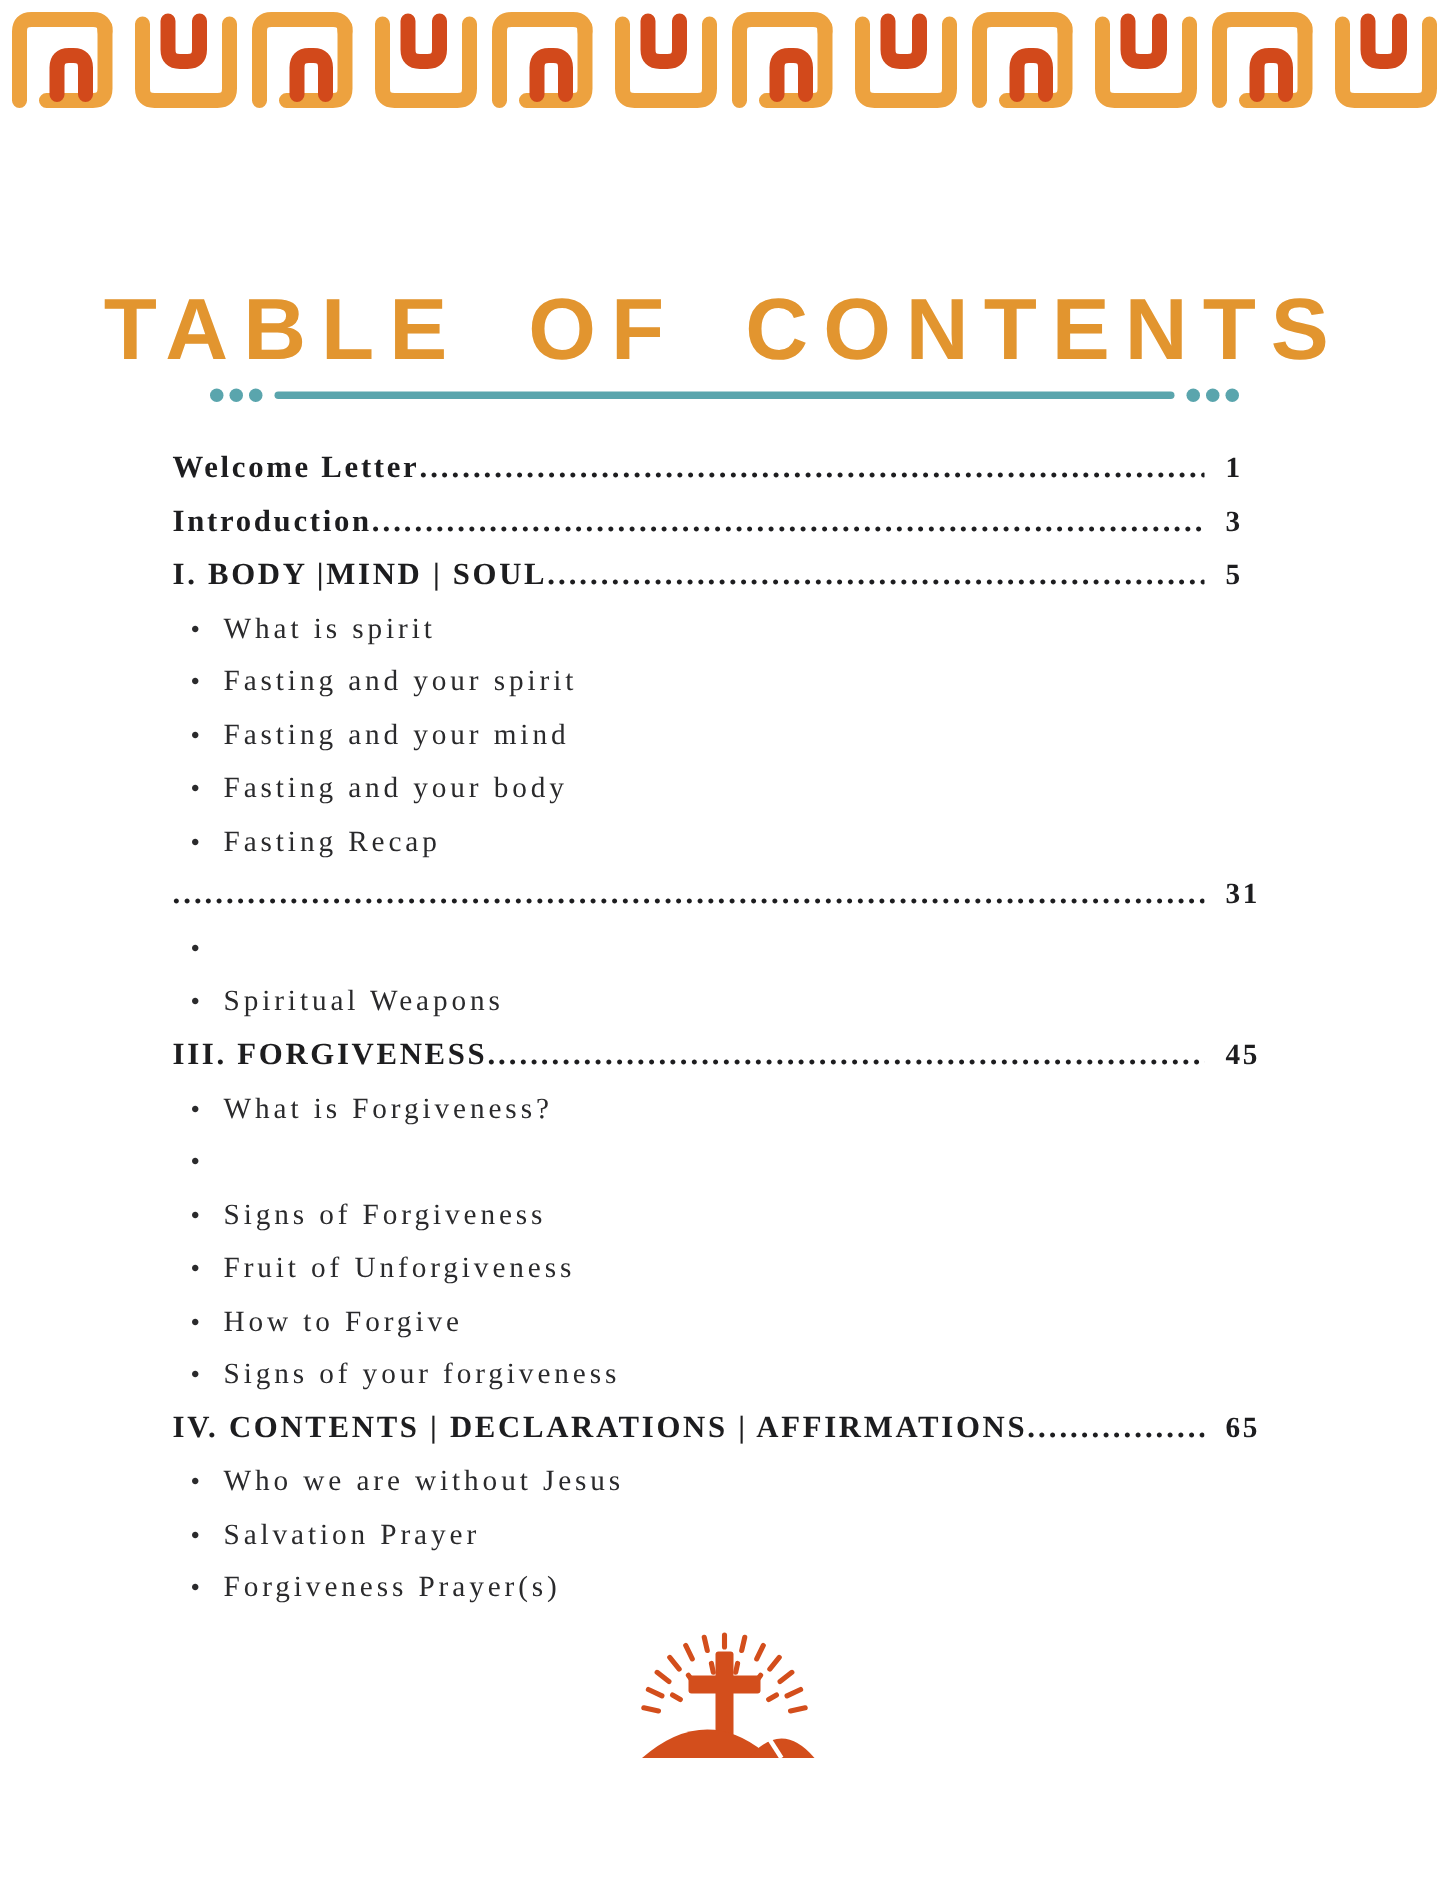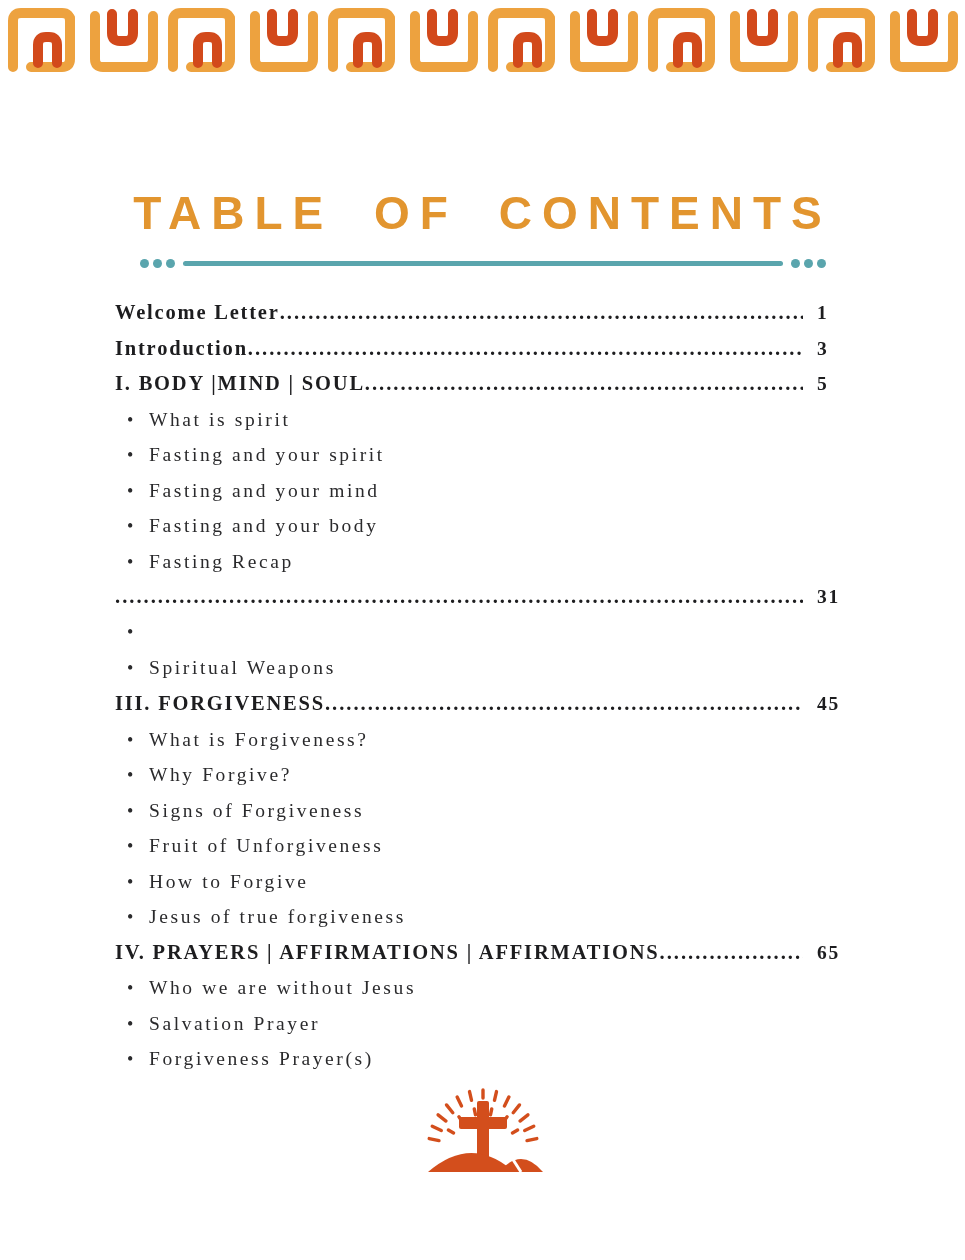--- a/index.html
+++ b/index.html
@@ -13,21 +13,21 @@
 
   
   .border-wrap{position:absolute;top:5px;left:0;width:965px;height:72px;}
   .bo{stroke:var(--border-orange);stroke-width:10;fill:none;stroke-linecap:round;}
   .br{stroke:var(--border-red);stroke-width:10;fill:none;stroke-linecap:round;}
 
   
   .title{
     position:absolute;top:186px;left:0;right:0;margin:0;text-align:center;
     font-family:"Liberation Sans",sans-serif;font-weight:700;
-    font-size:46px;letter-spacing:10px;word-spacing:18px;
+    font-size:58px;letter-spacing:10px;word-spacing:18px;
     color:var(--accent-orange);
   }
 
   
   .divider{
     position:absolute;top:259px;left:50%;transform:translateX(-50%);
     width:690px;display:flex;align-items:center;
   }
   .ddot{width:9px;height:9px;border-radius:50%;background:var(--divider-teal);margin:0 2px;flex:0 0 auto;}
   .dline{flex:1;height:5px;border-radius:3px;background:var(--divider-teal);margin:0 6px;}
@@ -149,41 +149,40 @@
       <span class="leader">......................................................................................................................................................</span>
       <span class="pagenum">45</span>
     </div>
 
     <div class="row item">
       <span class="bullet">•</span>
       <span class="label">What is Forgiveness?</span>
     </div>
     <div class="row item">
       <span class="bullet">•</span>
-      <span class="label">Why Forgive?</span>
     </div>
     <div class="row item">
       <span class="bullet">•</span>
       <span class="label">Signs of Forgiveness</span>
     </div>
     <div class="row item">
       <span class="bullet">•</span>
       <span class="label">Fruit of Unforgiveness</span>
     </div>
     <div class="row item">
       <span class="bullet">•</span>
       <span class="label">How to Forgive</span>
     </div>
     <div class="row item">
       <span class="bullet">•</span>
-      <span class="label">Jesus of true forgiveness</span>
-    </div>
-
-    <div class="row section">
-      <span class="label">IV. PRAYERS | AFFIRMATIONS | AFFIRMATIONS</span>
+      <span class="label">Signs of your forgiveness</span>
+    </div>
+
+    <div class="row section">
+      <span class="label">IV. CONTENTS | DECLARATIONS | AFFIRMATIONS</span>
       <span class="leader">......................................................................................................................................................</span>
       <span class="pagenum">65</span>
     </div>
 
     <div class="row item">
       <span class="bullet">•</span>
       <span class="label">Who we are without Jesus</span>
     </div>
     <div class="row item">
       <span class="bullet">•</span>

